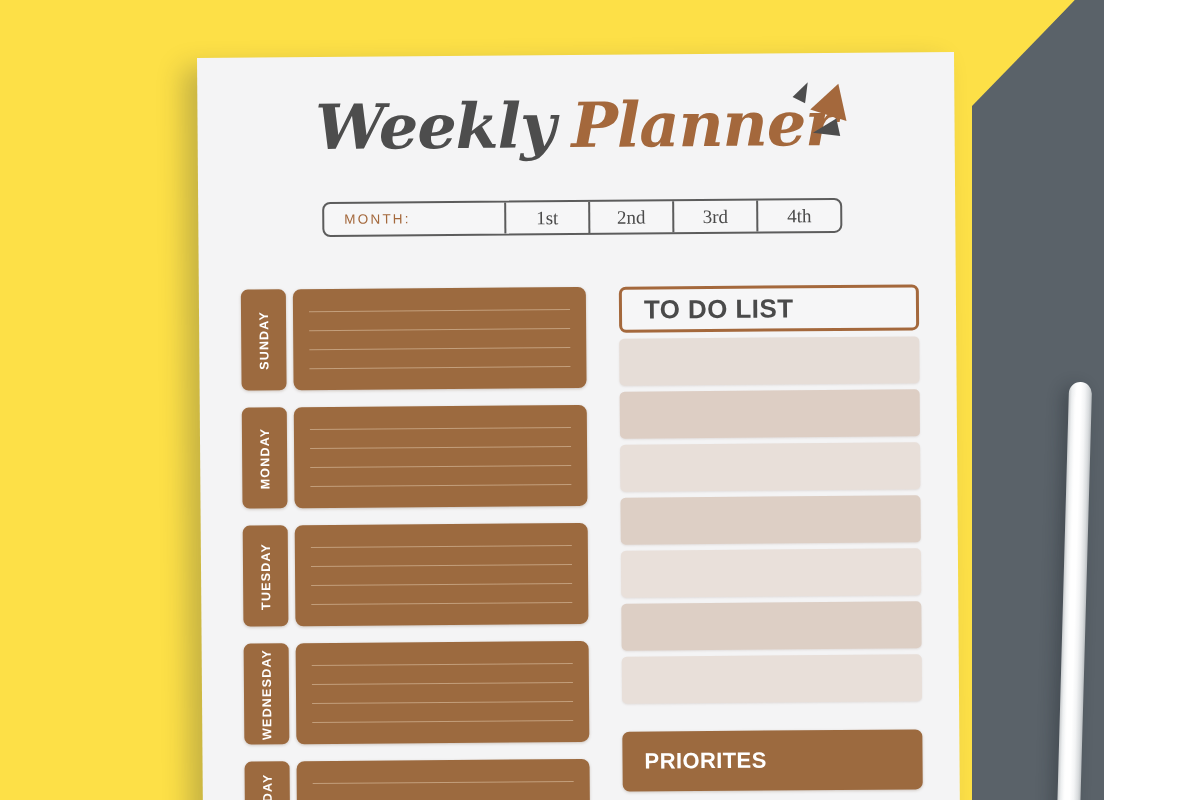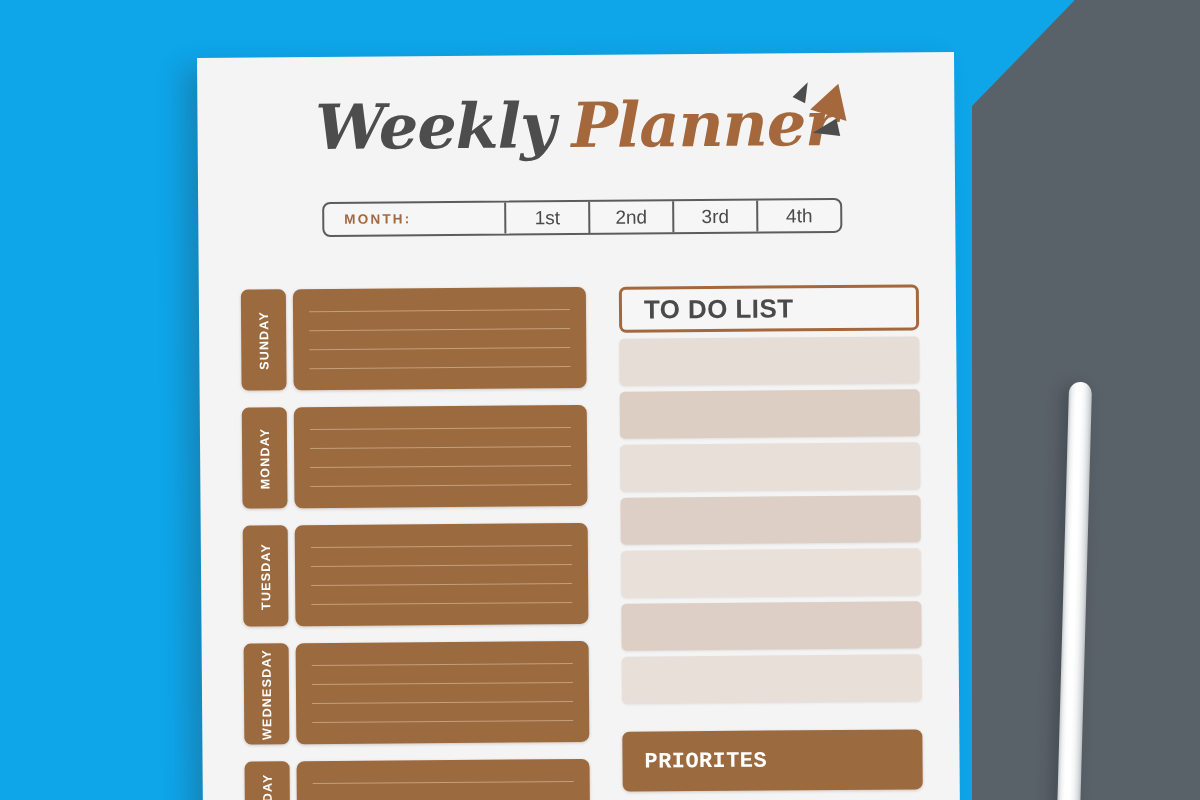--- a/index.html
+++ b/index.html
@@ -4,22 +4,22 @@
 <style>
   html, body {
     margin: 0; padding: 0;
     width: 1200px; height: 800px;
     overflow: hidden;
     font-family: "Liberation Sans", sans-serif;
   }
 
   #scene {
     position: relative;
-    width: 1200px; height: 800px;
-    background: #0ea5e9;
+    width: 1104px; height: 800px;
+    background: #fde047;
     overflow: hidden;
   }
 
   
   #backdrop-dark {
     position: absolute;
     left: 0; top: 0; width: 1200px; height: 800px;
     background: #5a6269;
     -webkit-clip-path: polygon(1075px 0px, 1200px 0px, 1200px 800px, 975px 800px, 975px 106px);
     clip-path: polygon(1075px 0px, 1200px 0px, 1200px 800px, 975px 800px, 975px 106px);
@@ -122,30 +122,31 @@
     background: #f6f6f7;
   }
   #month-label-cell {
     flex: 0 0 180px;
     display: flex; align-items: center;
     padding-left: 20px;
     box-sizing: border-box;
   }
   #month-label {
     color: #a4683c;
-    font-weight: bold;
+    font-weight: normal;
     font-size: 13.5px;
     letter-spacing: 2.2px;
   }
   .week-cell {
     flex: 1 1 0;
     border-left: 2px solid #5c5c5c;
     display: flex; align-items: center; justify-content: center;
     color: #4a4a4a;
     font-size: 19px;
+    font-family: Liberation Serif, serif;
   }
 
   
   #days-col {
     position: absolute;
     left: 42px; top: 232px;
     width: 345px;
   }
   .day-row {
     display: flex;
@@ -219,21 +220,20 @@
     display: flex; align-items: center;
     padding-left: 22px;
     box-sizing: border-box;
     box-shadow: 0 1px 3px rgba(90,60,30,0.25);
   }
   #priorities-title {
     color: #ffffff;
     font-weight: bold;
     font-size: 22px;
     letter-spacing: 0.4px;
-    font-family: Liberation Mono, monospace;
   }
 </style>
 </head>
 <body>
 
 <div id="scene">
 
   <div id="backdrop-dark"></div>
   <div id="backdrop-dark-2"></div>
 

